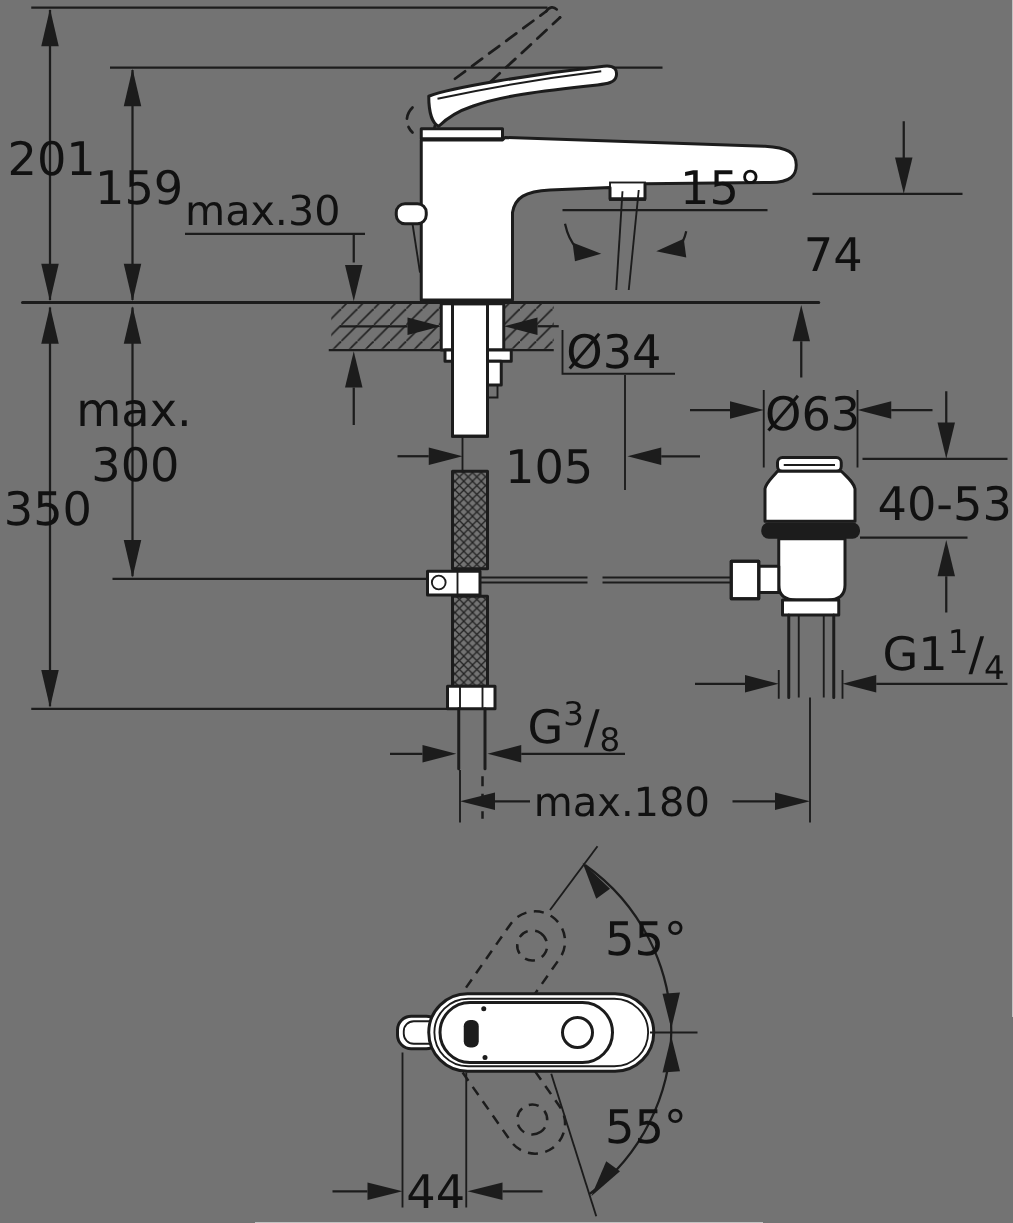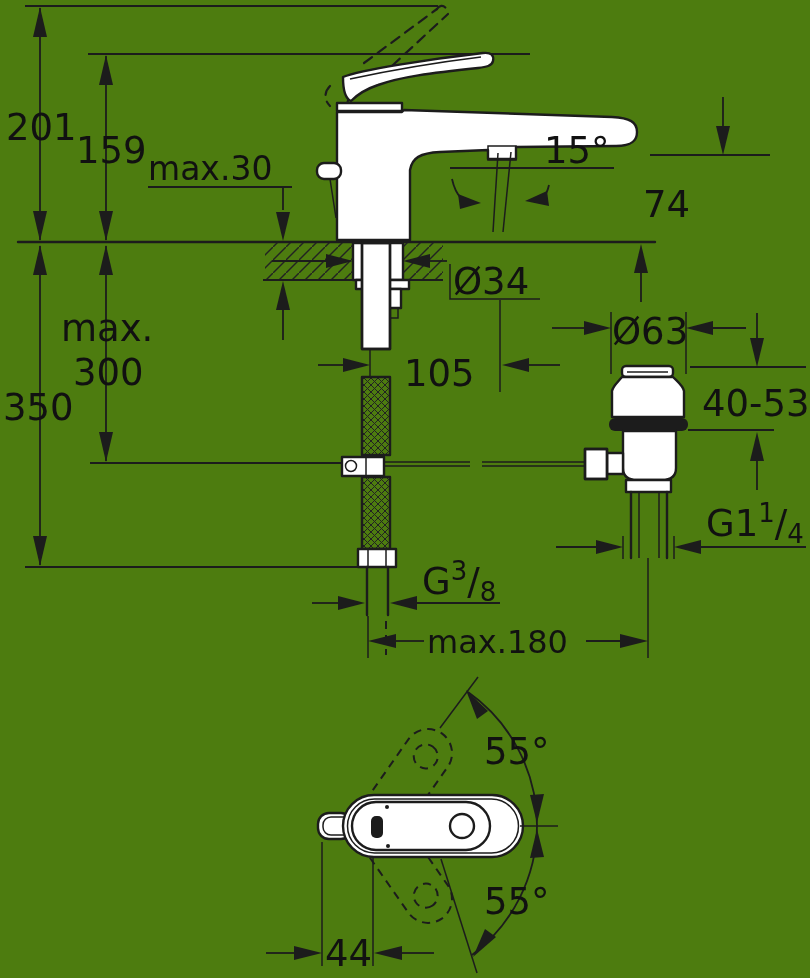--- a/index.html
+++ b/index.html
@@ -1,16 +1,16 @@
 <!DOCTYPE html>
 <html><head>
 <meta charset="utf-8">
 <style>
   html,body{margin:0;padding:0;background:#fff;}
-  .stage{position:relative;width:810px;height:978px;background:#4d7c0f;overflow:hidden;}
+  .stage{position:relative;width:810px;height:978px;background:#737373;overflow:hidden;}
   svg{display:block;}
   .ln{stroke:#1c1c1c;fill:none;stroke-width:2.4;stroke-linecap:round;stroke-linejoin:round;}
   .lnw{stroke:#1c1c1c;fill:#fff;stroke-width:2.4;stroke-linejoin:round;}
   .dim{stroke:#1c1c1c;fill:none;stroke-width:1.8;stroke-linecap:butt;}
   .thin{stroke:#1c1c1c;fill:none;stroke-width:1.5;}
   .dash{stroke:#1c1c1c;fill:none;stroke-width:2.2;stroke-dasharray:10 7;stroke-linecap:round;}
   .dash2{stroke:#1c1c1c;fill:none;stroke-width:2;stroke-dasharray:8 6;}
   .arr{fill:#1c1c1c;stroke:none;}
   .ink{fill:#1c1c1c;stroke:none;}
   .t{font-family:"DejaVu Sans","Liberation Sans",sans-serif;font-size:37px;fill:#111;}

